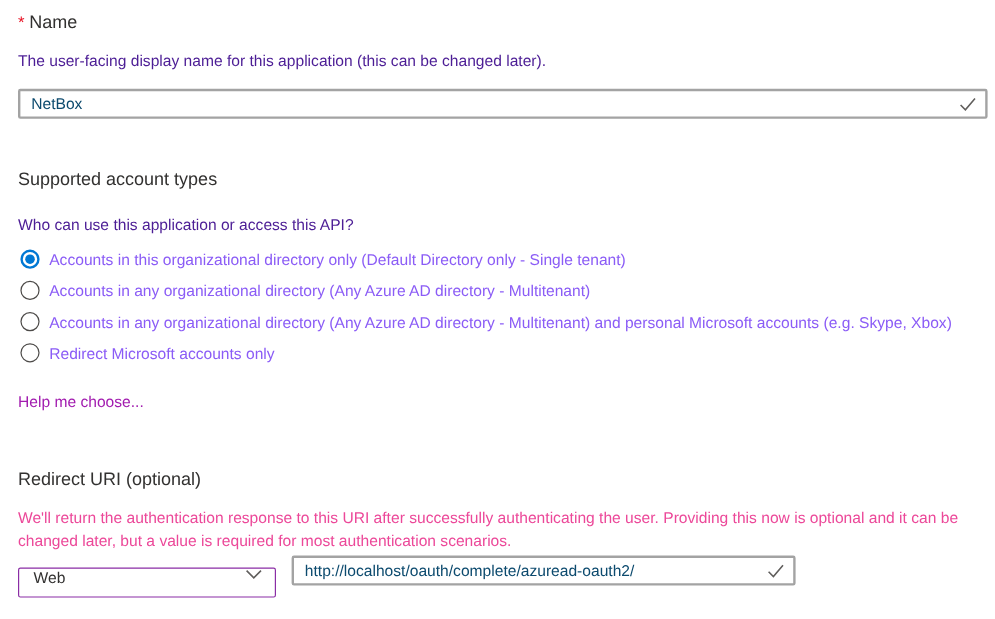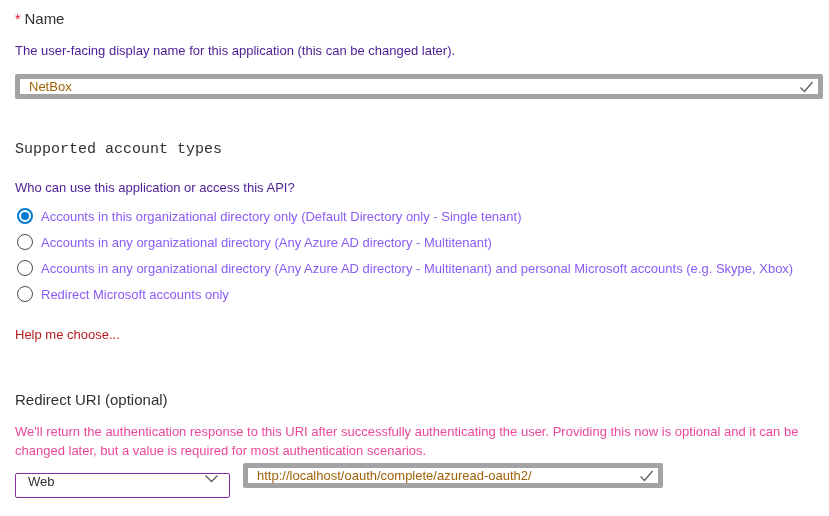--- a/index.html
+++ b/index.html
@@ -33,25 +33,25 @@
     margin-right: 4px;
     font-size: 14px;
   }
   .field-wrap {
     position: absolute;
     height: 25px;
   }
   .field-wrap input {
     width: 100%;
     height: 100%;
-    border: 5px solid #a3a3a3;
+    border: 2px solid #a3a3a3;
     border-radius: 2px;
     font-family: "Liberation Sans", "DejaVu Sans", sans-serif;
     font-size: 13px;
-    color: #a16207;
+    color: #0c4a6e;
     padding: 0 28px 0 9px;
     outline: none;
     background: #ffffff;
   }
   .valid-check {
     position: absolute;
     right: 9px;
     top: 50%;
     transform: translateY(-50%);
     line-height: 0;
@@ -92,21 +92,21 @@
     left: 50%;
     transform: translate(-50%, -50%);
   }
   .radio-row.selected .radio-dot { display: block; }
   .radio-label { font-size: 13px; color: #8b5cf6; white-space: nowrap; }
   .help-link {
     position: absolute;
     left: 15px;
     top: 327px;
     font-size: 13px;
-    color: #b91c1c;
+    color: #a21caf;
     text-decoration: none;
     cursor: pointer;
   }
   .para {
     position: absolute;
     left: 15px;
     top: 422px;
     width: 805px;
     font-size: 13px;
     line-height: 19px;
@@ -143,21 +143,21 @@
 
   <div class="field-wrap" style="left:15px; top:74px; width:808px;">
     <input type="text" value="NetBox" style="">
     <span class="valid-check">
       <svg width="15" height="13" viewBox="0 0 15 13">
           <path d="M1.5 7 L5.5 11 L13.5 1.5" fill="none" stroke="#605e5c" stroke-width="1.3"></path>
         </svg>
     </span>
   </div>
 
-  <div class="section-heading" style="top:141px;font-family:Liberation Mono, monospace;">Supported account types</div>
+  <div class="section-heading" style="top:141px;">Supported account types</div>
   <div class="body-text" style="top:180px;">Who can use this application or access this API?</div>
 
   <div class="radio-group">
     <div class="radio-row selected">
       <span class="radio-outer">
           <span class="radio-dot"></span>
         </span>
       <span class="radio-label">Accounts in this organizational directory only (Default Directory only - Single tenant)</span>
     </div>
     <div class="radio-row">

